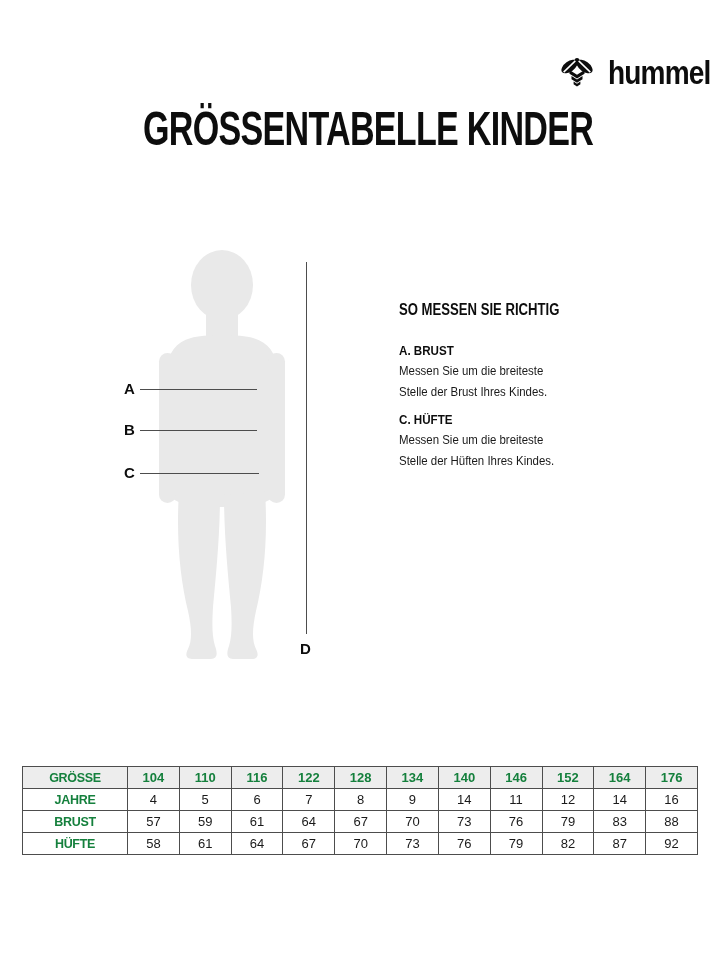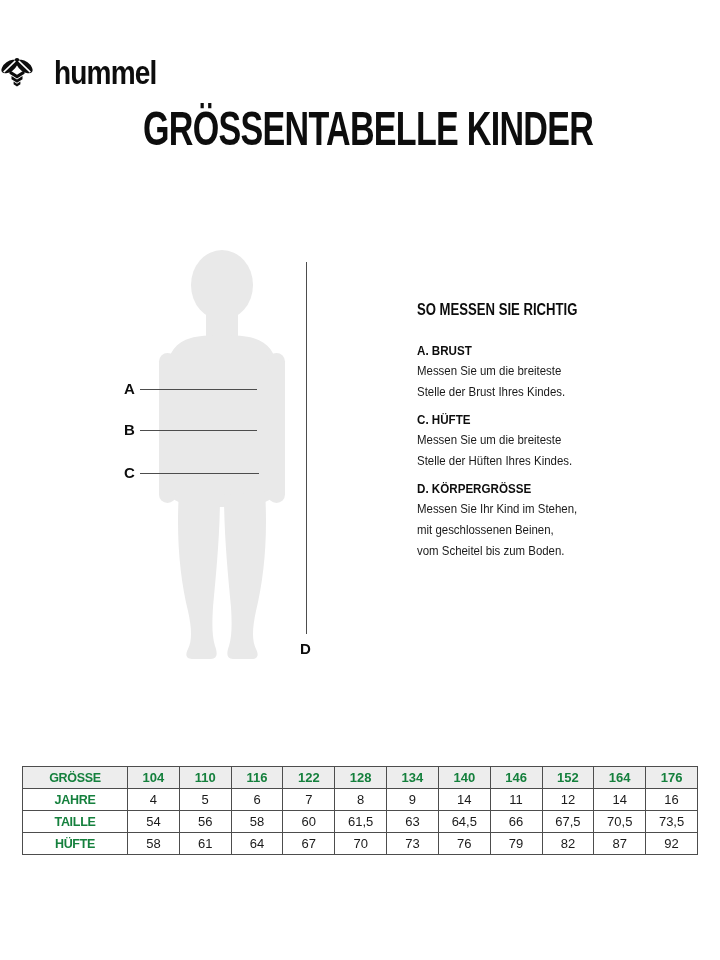--- a/index.html
+++ b/index.html
@@ -4,21 +4,21 @@
 <style>
   html,body { margin:0; padding:0; background:#ffffff; }
   .page {
     position:relative; width:720px; height:960px; background:#ffffff;
     font-family:"Liberation Sans", sans-serif; color:#111111; overflow:hidden;
   }
 
   
   .logo-row {
     position:absolute; top:54px; left:0; width:100%;
-    display:flex; justify-content:flex-start; align-items:center; gap:11px;
+    display:flex; justify-content:flex-end; align-items:center; gap:5px;
   }
   .bee-svg { width:34px; height:30px; display:block; }
   .wordmark {
     font-size:33px; font-weight:bold; letter-spacing:-1px; line-height:1;
     transform:scaleX(0.85); transform-origin:center center; color:#0d0d0d;
     padding-top:2px;
   }
 
   
   .main-title { position:absolute; top:103px; left:8px; width:100%; text-align:center; }
@@ -36,21 +36,21 @@
   #line-a { left:140px; top:389px; width:117px; }
   #line-b { left:140px; top:430px; width:117px; }
   #line-c { left:140px; top:473px; width:119px; }
   #line-d { left:306px; top:262px; height:372px; }
   #label-a { left:124px; top:381px; }
   #label-b { left:124px; top:422px; }
   #label-c { left:124px; top:465px; }
   #label-d { left:300px; top:641px; }
 
   
-  .instructions { position:absolute; left:417px; top:300px; width:280px; }
+  .instructions { position:absolute; left:399px; top:300px; width:280px; }
   .instructions h2 {
     margin:0 0 23px 0; font-size:16px; line-height:20px; font-weight:bold;
     white-space:nowrap; transform:scaleX(0.82); transform-origin:left center;
     color:#0d0d0d;
   }
   .instr-block { margin-bottom:10px; }
   .instr-block h3 {
     margin:0 0 2px 0; font-size:13.5px; line-height:15px; font-weight:bold;
     white-space:nowrap; transform:scaleX(0.86); transform-origin:left center;
     color:#0d0d0d;
@@ -135,26 +135,20 @@
     <div class="instr-block">
       <h3>A. BRUST</h3>
       <p>Messen Sie um die breiteste
 Stelle der Brust Ihres Kindes.</p>
     </div>
     <div class="instr-block">
       <h3>C. HÜFTE</h3>
       <p>Messen Sie um die breiteste
 Stelle der Hüften Ihres Kindes.</p>
     </div>
-    <div class="instr-block">
-      <h3>D. KÖRPERGRÖSSE</h3>
-      <p>Messen Sie Ihr Kind im Stehen,
-mit geschlossenen Beinen,
-vom Scheitel bis zum Boden.</p>
-    </div>
   </div>
 
   <table class="size-table">
     <thead>
         <tr>
           <th class="row-label">GRÖSSE</th>
           <th>104</th>
           <th>110</th>
           <th>116</th>
           <th>122</th>
@@ -176,32 +170,32 @@
           <td>7</td>
           <td>8</td>
           <td>9</td>
           <td>14</td>
           <td>11</td>
           <td>12</td>
           <td>14</td>
           <td>16</td>
         </tr>
         <tr>
-          <th class="row-label">TAILLE</th>
-          <td>54</td>
-          <td>56</td>
-          <td>58</td>
-          <td>60</td>
-          <td>61,5</td>
-          <td>63</td>
-          <td>64,5</td>
-          <td>66</td>
-          <td>67,5</td>
-          <td>70,5</td>
-          <td>73,5</td>
+          <th class="row-label">BRUST</th>
+          <td>57</td>
+          <td>59</td>
+          <td>61</td>
+          <td>64</td>
+          <td>67</td>
+          <td>70</td>
+          <td>73</td>
+          <td>76</td>
+          <td>79</td>
+          <td>83</td>
+          <td>88</td>
         </tr>
         <tr>
           <th class="row-label">HÜFTE</th>
           <td>58</td>
           <td>61</td>
           <td>64</td>
           <td>67</td>
           <td>70</td>
           <td>73</td>
           <td>76</td>

